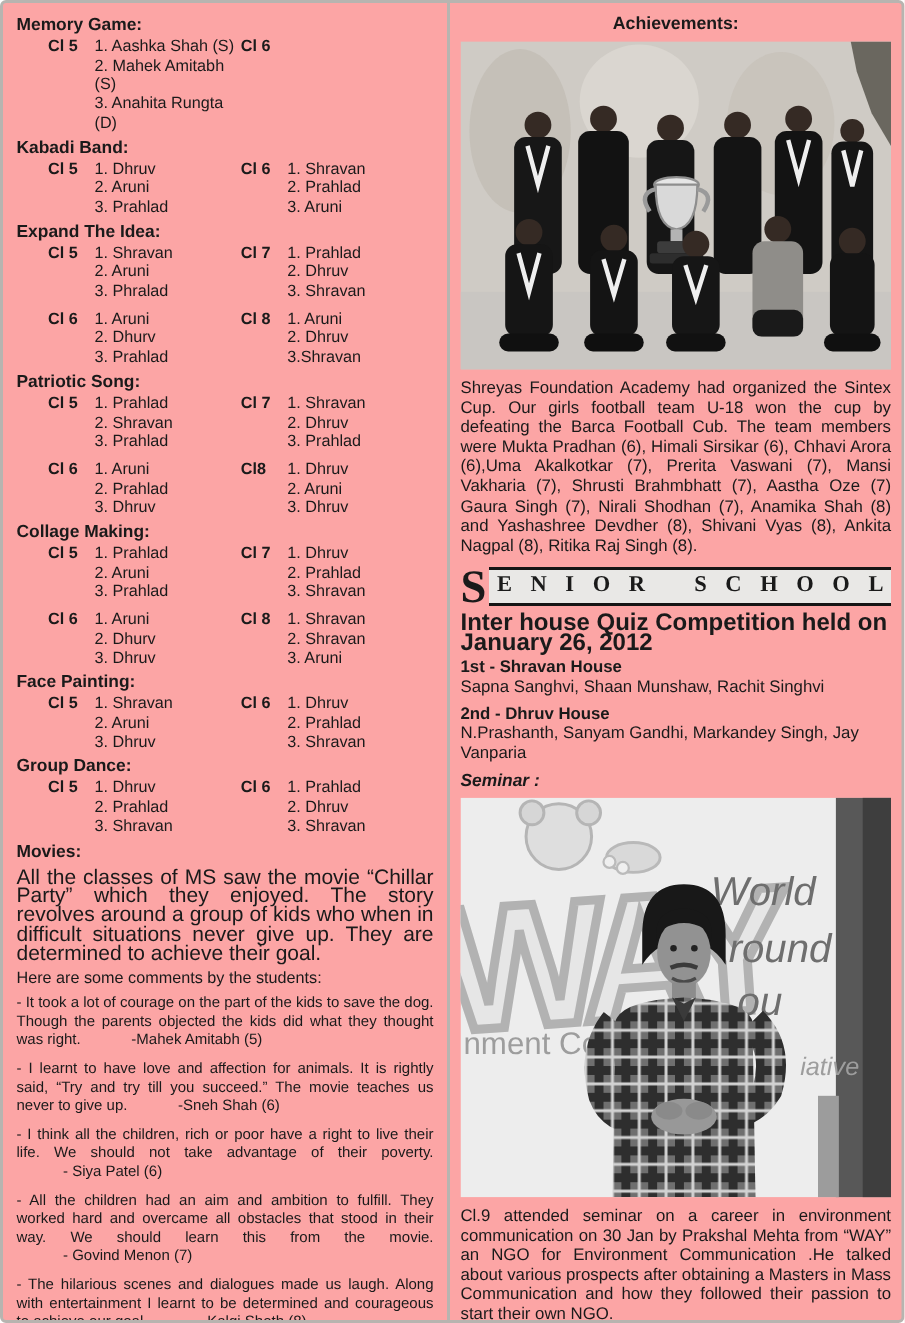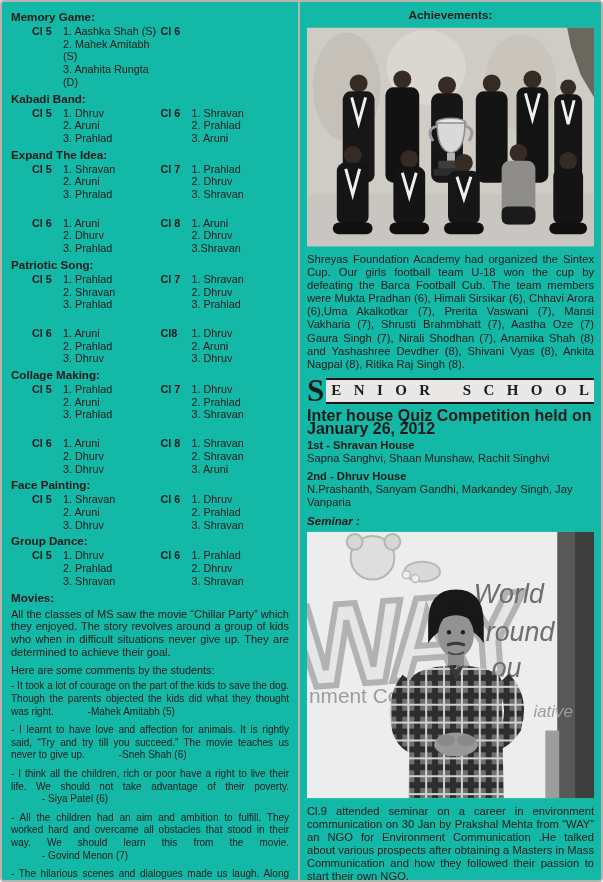--- a/index.html
+++ b/index.html
@@ -1,30 +1,30 @@
 <!DOCTYPE html>
 <html><head>
 <meta charset="utf-8">
 <style>
   html,body{margin:0;padding:0;background:#fff;}
   body{width:603px;height:882px;font-family:"Liberation Sans",sans-serif;color:#1a1a1a;}
-  .page{box-sizing:border-box;width:603px;height:882px;border:2px solid #b7b4b0;border-radius:4px;display:flex;overflow:hidden;background:#14b8a6;}
+  .page{box-sizing:border-box;width:603px;height:882px;border:2px solid #b7b4b0;border-radius:4px;display:flex;overflow:hidden;background:#fca5a5;}
   .col-left{box-sizing:border-box;width:298px;border-right:2px solid #b7b4b0;padding:5px 9px 4px 9px;overflow:hidden;}
   .col-right{box-sizing:border-box;flex:1;padding:5px 7px 4px 7px;overflow:hidden;}
 
   
   .section{margin-bottom:3px;}
   .sec-title{font-weight:bold;font-size:11.6px;line-height:13px;margin:3px 0 2px 0;}
-  .groups{display:grid;grid-template-columns:1fr 1fr;row-gap:16px;padding-left:21px;}
+  .groups{display:grid;grid-template-columns:1fr 1fr;row-gap:6px;padding-left:21px;}
   .group{display:flex;font-size:10.8px;line-height:12.7px;}
   .cl{font-weight:bold;width:31px;flex-shrink:0;}
   .items{flex:1;}
 
   
-  .para{font-size:11px;line-height:12.8px;text-align:justify;margin:4px 0 5px 0;}
+  .para{font-size:14px;line-height:12.8px;text-align:justify;margin:4px 0 5px 0;}
   .lead{font-size:10.8px;line-height:12.8px;margin:2px 0 4px 0;}
   .comment{font-size:10px;line-height:12.6px;text-align:justify;margin:0 0 6px 0;}
   .attr{display:inline-block;white-space:nowrap;margin-left:3.1em;}
 
   
   .r-title{font-weight:bold;font-size:11.8px;line-height:13px;margin:2px 0 5px 0;text-align:center;}
   .photo{display:block;width:100%;border:0;}
   .photo-frame{width:100%;margin:0 0 6px 0;}
   .r-para{font-size:11.2px;line-height:13.1px;text-align:justify;margin:4px 0 7px 0;}
   .italic{font-style:italic;}

